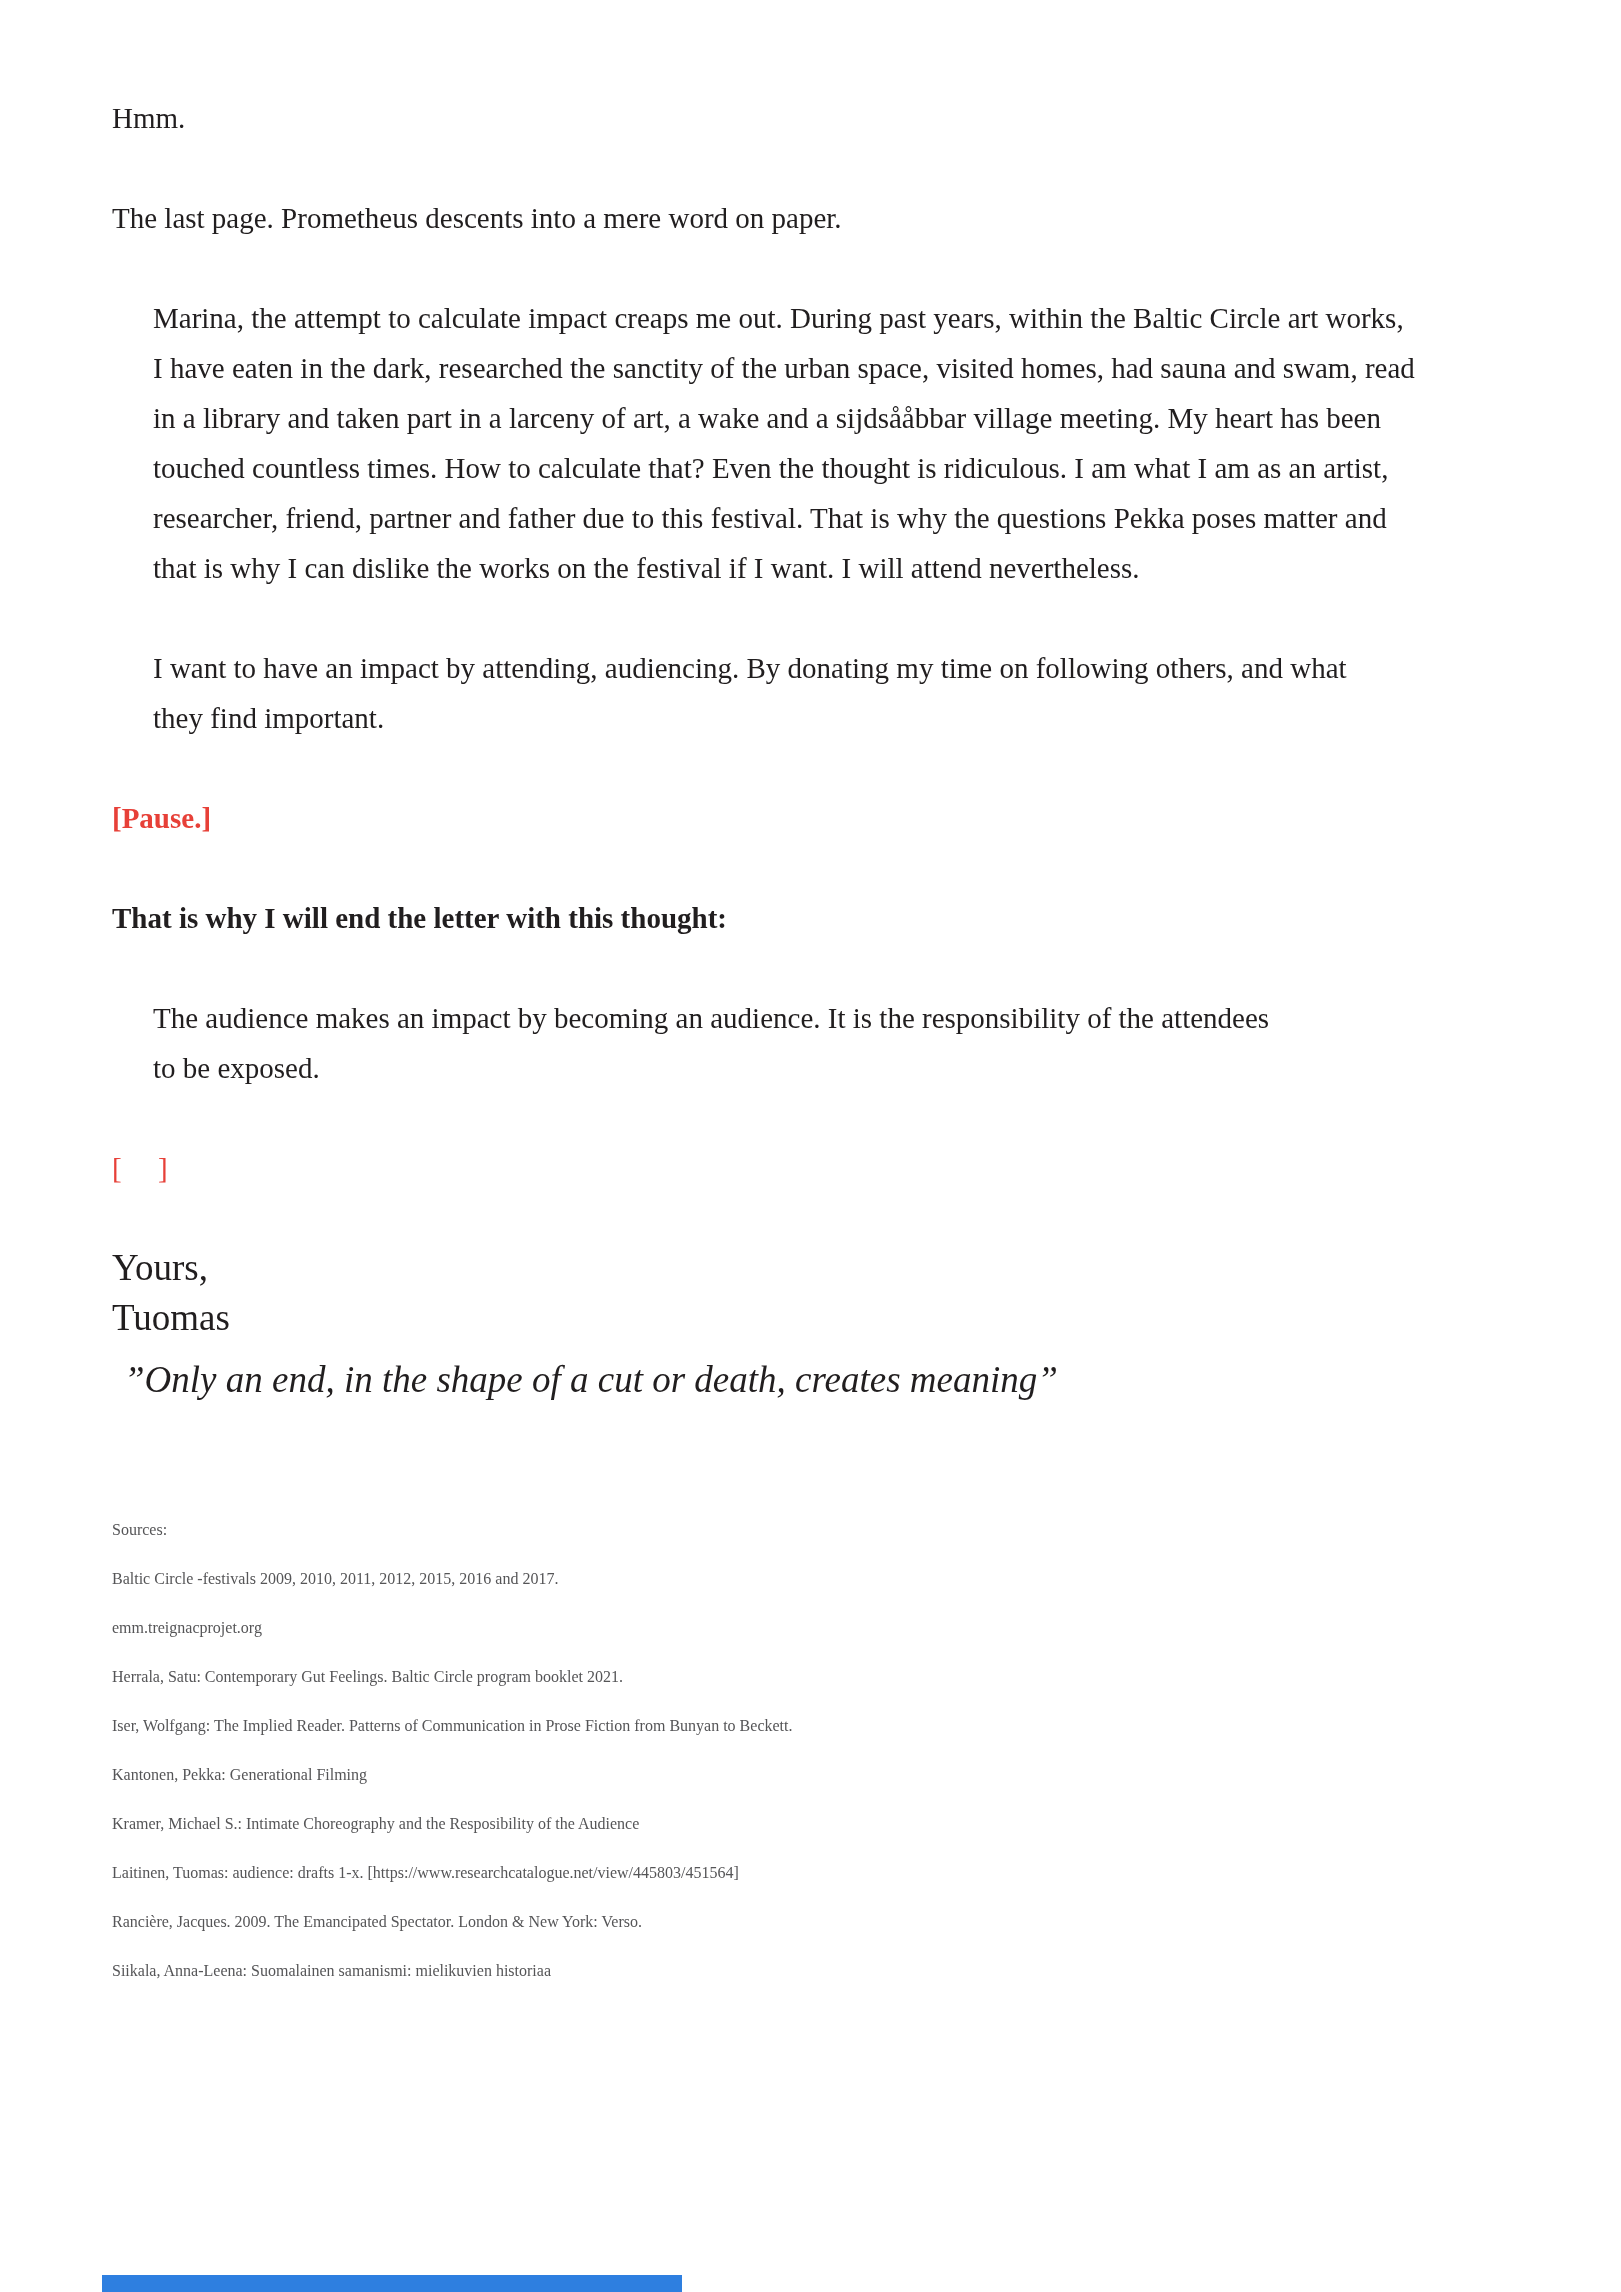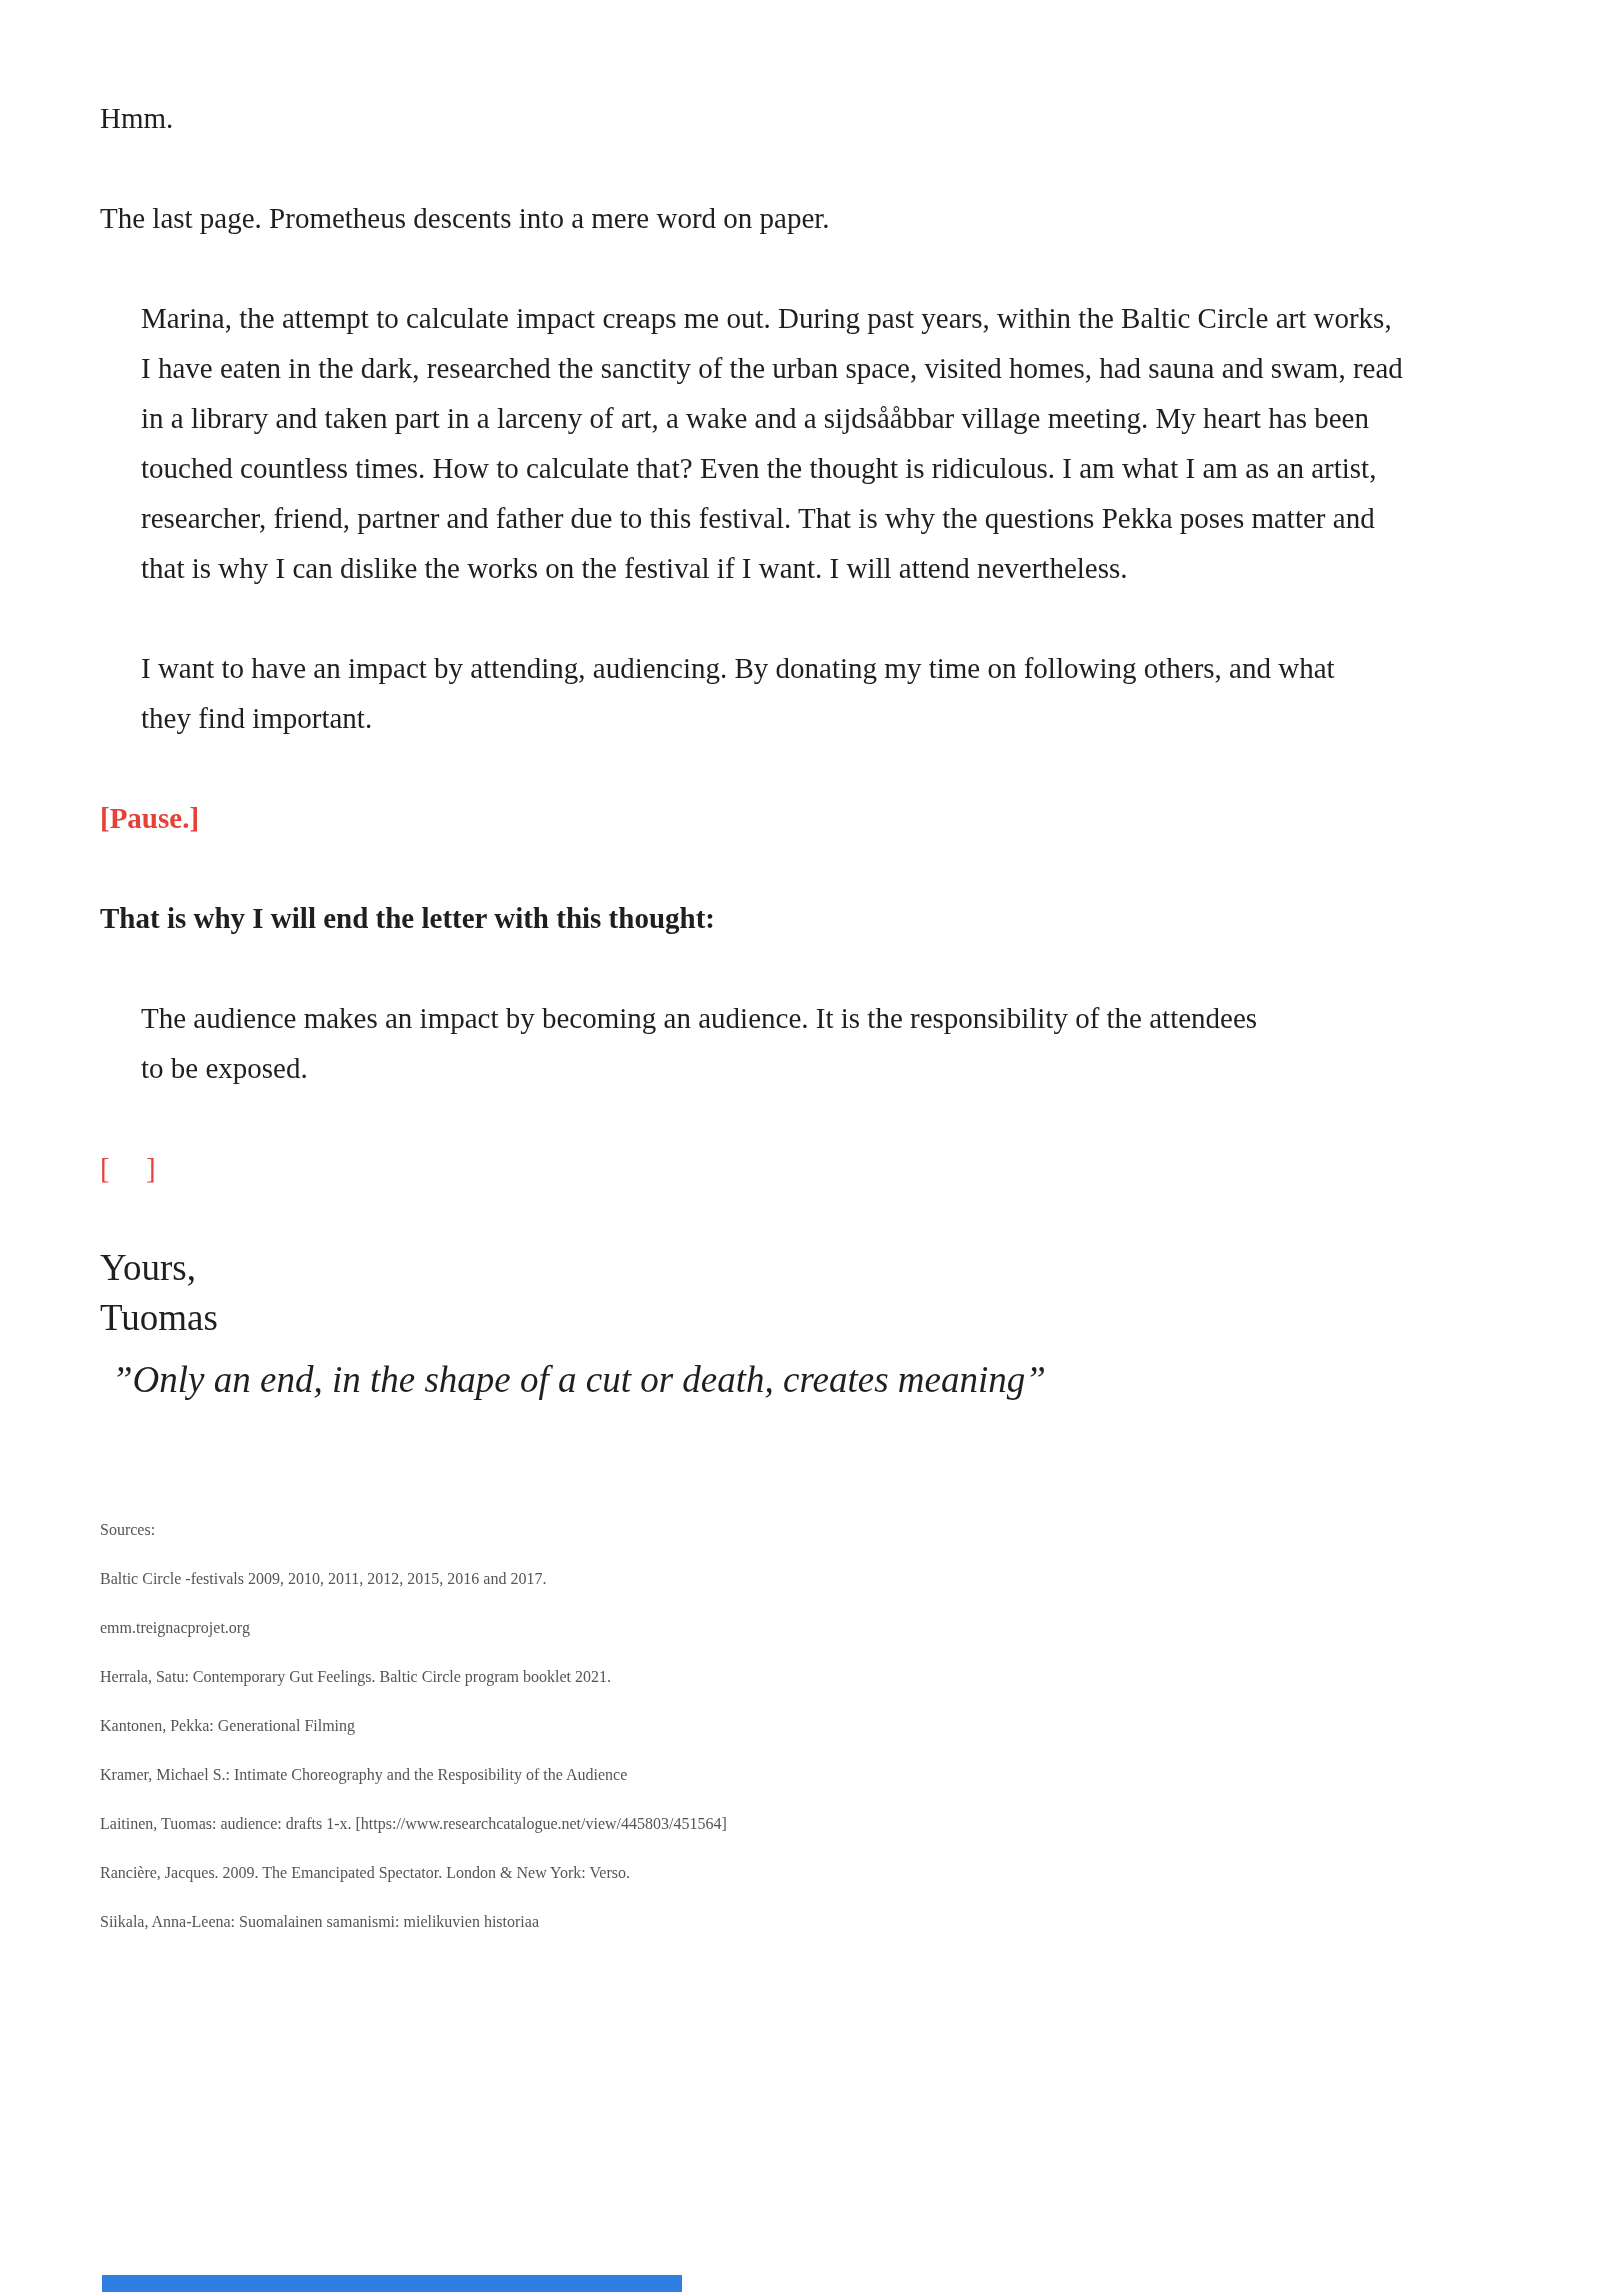--- a/index.html
+++ b/index.html
@@ -10,21 +10,21 @@
     width: 1621px;
     height: 2293px;
     background: #ffffff;
     position: relative;
     overflow: hidden;
     font-family: "Liberation Serif", serif;
     color: #211e1f;
   }
   .page {
     position: absolute;
-    left: 100px;
+    left: 112px;
     top: 93px;
     width: 1441px;
   }
   .para {
     white-space: pre-line;
     font-size: 29px;
     line-height: 50px;
     margin: 0 0 50px 0;
   }
   .para.nowrap {
@@ -100,20 +100,21 @@
     <p class="sig-line">Yours,</p>
     <p class="sig-line">Tuomas</p>
     <p class="sig-line quote">”Only an end, in the shape of a cut or death, creates meaning”</p>
   </div>
 
   <div class="sources">
     <p class="src-line">Sources:</p>
     <p class="src-line">Baltic Circle -festivals 2009, 2010, 2011, 2012, 2015, 2016 and 2017.</p>
     <p class="src-line">emm.treignacprojet.org</p>
     <p class="src-line">Herrala, Satu: Contemporary Gut Feelings. Baltic Circle program booklet 2021.</p>
+    <p class="src-line">Iser, Wolfgang: The Implied Reader. Patterns of Communication in Prose Fiction from Bunyan to Beckett.</p>
     <p class="src-line">Kantonen, Pekka: Generational Filming</p>
     <p class="src-line">Kramer, Michael S.: Intimate Choreography and the Resposibility of the Audience</p>
     <p class="src-line">Laitinen, Tuomas: audience: drafts 1-x. [https://www.researchcatalogue.net/view/445803/451564]</p>
     <p class="src-line">Rancière, Jacques. 2009. The Emancipated Spectator. London &amp; New York: Verso.</p>
     <p class="src-line">Siikala, Anna-Leena: Suomalainen samanismi: mielikuvien historiaa</p>
   </div>
 
 </div>
 
 <div class="selection-bar"></div>

